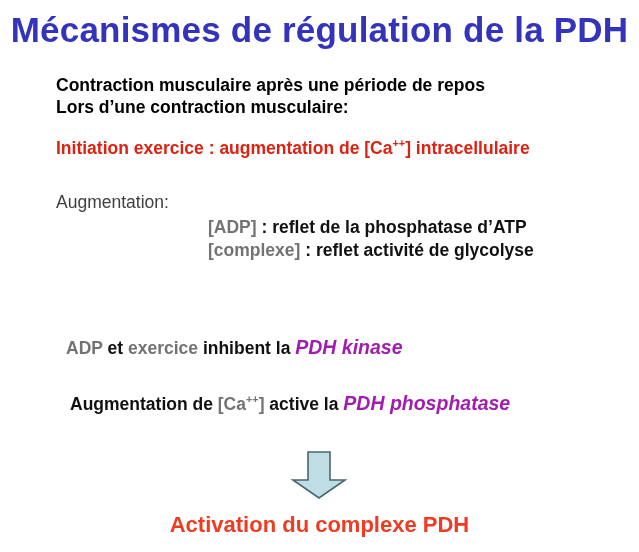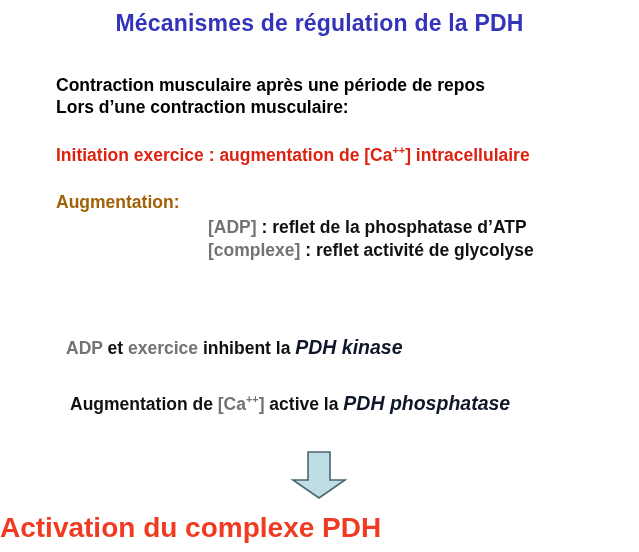--- a/index.html
+++ b/index.html
@@ -20,21 +20,21 @@
     background: #ffffff;
   }
 
   
   .slide-title {
     position: absolute;
     left: 0;
     top: 10px;
     width: 639px;
     text-align: center;
-    font-size: 23px;
+    font-size: 35px;
     font-weight: bold;
     color: #3333bb;
     letter-spacing: 0.2px;
     white-space: nowrap;
   }
 
   
   .line {
     position: absolute;
     white-space: nowrap;
@@ -46,50 +46,50 @@
     color: #000000;
     font-weight: bold;
   }
 
   .red-bold {
     color: #dd2211;
     font-weight: bold;
   }
 
   .black-bold {
-    color: #a16207;
-    font-weight: bold;
+    color: #404040;
+    font-weight: normal;
     text-align: right;
   }
 
   .tok-blue {
     color: #737373;
     font-weight: bold;
   }
   .tok-black {
     color: #111111;
     font-weight: bold;
   }
   .tok-green {
-    color: #0f172a;
+    color: #a21caf;
     font-weight: bold;
     font-style: italic;
     font-size: 19.5px;
   }
 
   sup {
     font-size: 0.62em;
     vertical-align: super;
     line-height: 0;
   }
 
   
   #line-subtitle-1 { left: 56px; top: 75px; }
   #line-subtitle-2 { left: 56px; top: 97px; }
-  #line-initiation { left: 56px; top: 145px; }
+  #line-initiation { left: 56px; top: 138px; }
   #line-augmentation-head { left: 56px; top: 192px; }
   #line-adp { left: 208px; top: 217px; }
   #line-pyruvate { left: 208px; top: 240px; }
   #line-inhibent { left: 66px; top: 336px; }
   #line-active { left: 62px; top: 392px; margin-left: 8px; }
 
   
   .arrow-wrap {
     position: absolute;
     left: 289px;
@@ -97,21 +97,22 @@
     width: 60px;
     height: 50px;
   }
 
   
   .conclusion {
     position: absolute;
     left: 0;
     top: 512px;
     width: 639px;
-    font-size: 28px;
+    text-align: center;
+    font-size: 22px;
     font-weight: bold;
     color: #ee3b22;
     white-space: nowrap;
   }
 </style>
 </head>
 <body>
 
 <div class="slide">
 

